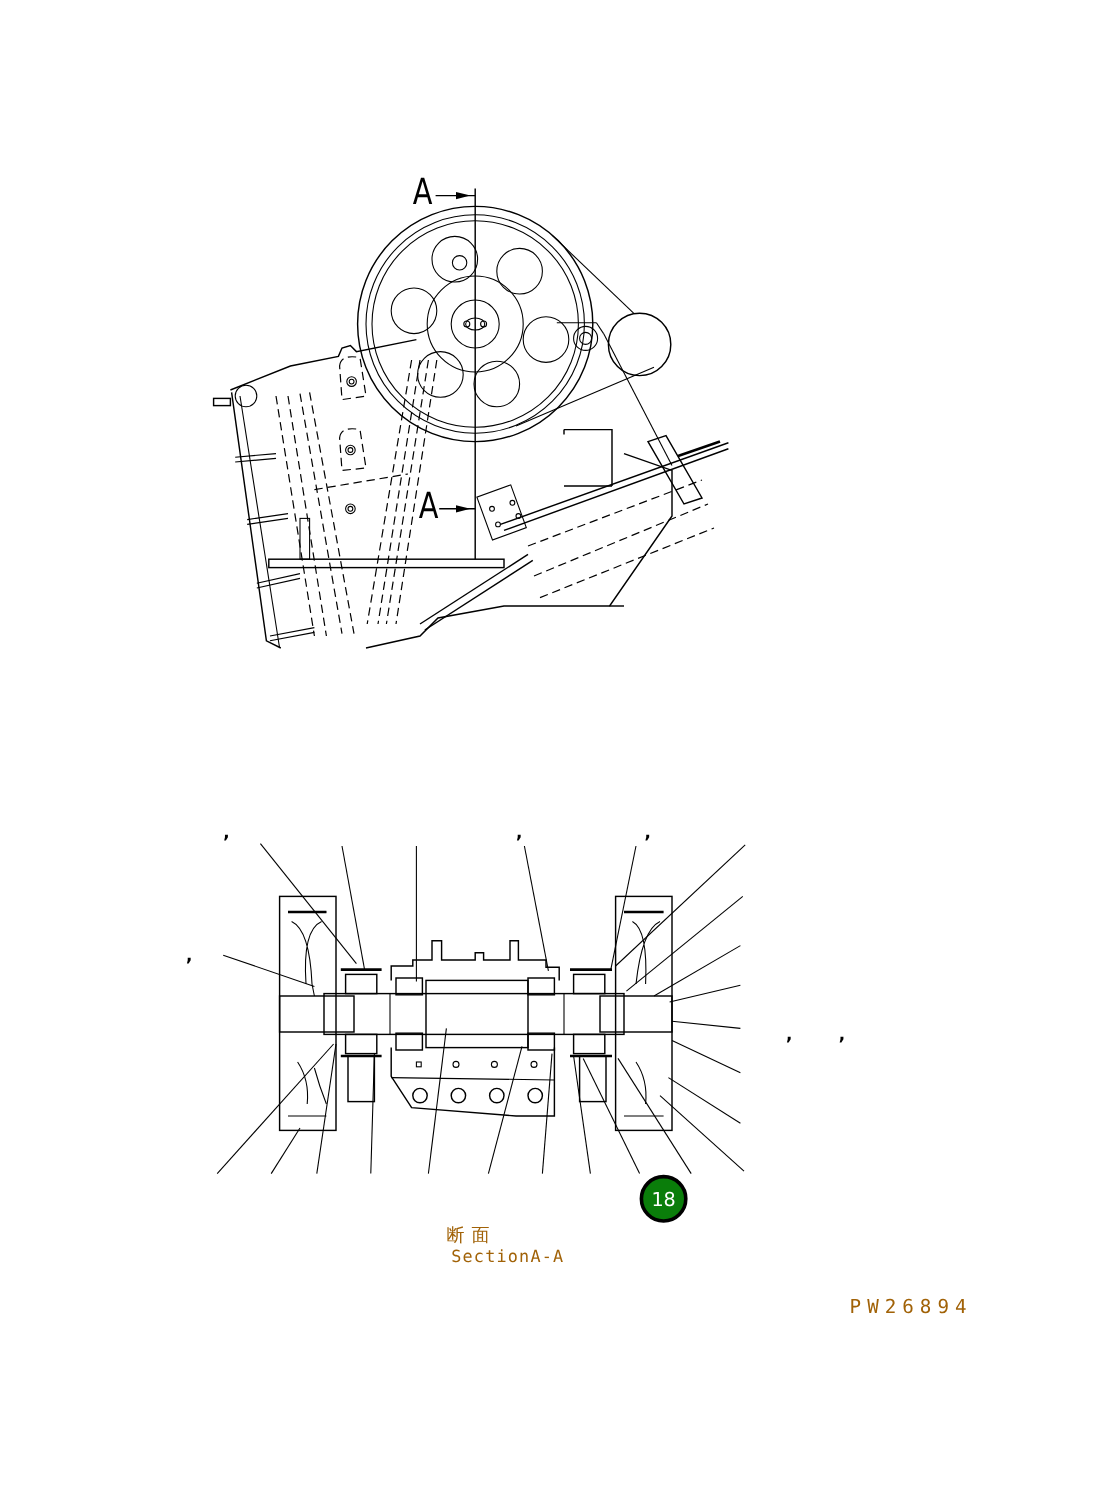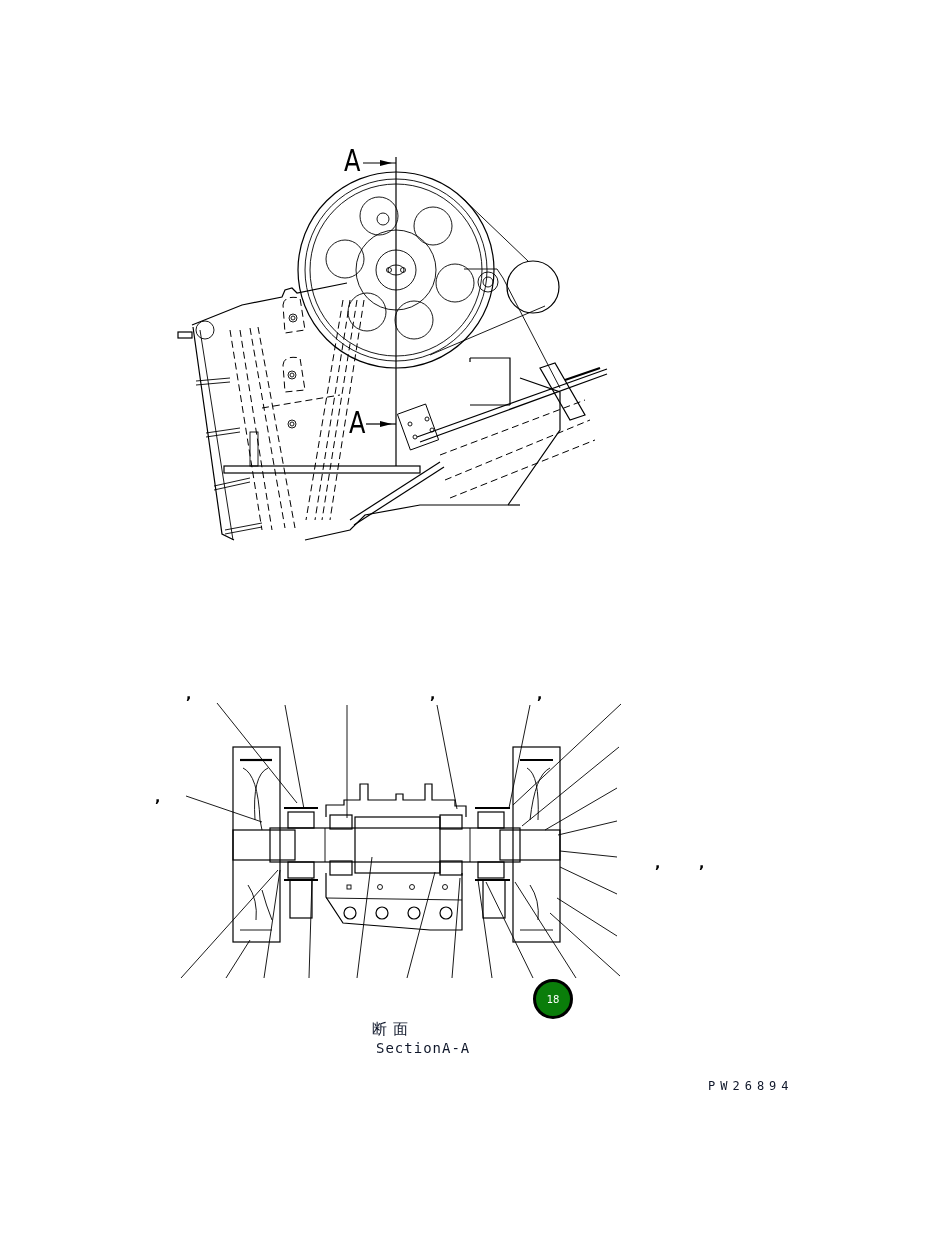--- a/index.html
+++ b/index.html
@@ -4,28 +4,28 @@
 <style>
   html, body { margin: 0; padding: 0; background: #ffffff; }
   body { width: 927px; height: 1239px; position: relative; overflow: hidden; font-family: "DejaVu Sans Mono", monospace; }
   #canvas { position: absolute; left: 0; top: 0; width: 927px; height: 1239px; }
   svg { position: absolute; left: 0; top: 0; }
   .ln { stroke: #000; stroke-width: 1.2; fill: none; }
   .thin { stroke: #000; stroke-width: 0.9; fill: none; }
   .dash { stroke: #000; stroke-width: 1; fill: none; stroke-dasharray: 7 4; }
   .thick { stroke: #000; stroke-width: 2.2; fill: none; }
   .fillk { fill: #000; stroke: none; }
-  .label { position: absolute; color: #0f172a; white-space: pre; }
+  .label { position: absolute; color: #a16207; white-space: pre; }
   .section-jp { left: 372px; top: 1020px; font-size: 15px; letter-spacing: 6px; font-family: "DejaVu Sans", sans-serif; }
   .section-en { left: 348px; top: 1040px; font-size: 14px; letter-spacing: 1px; margin-left: 28px; }
-  .drawing-no { left: 708px; top: 1079px; font-size: 12px; letter-spacing: 5px; }
+  .drawing-no { left: 708px; top: 1079px; font-size: 16px; letter-spacing: 5px; }
   .comma { position: absolute; font-size: 14px; font-weight: bold; font-family: "DejaVu Sans", sans-serif; }
   .badge {
     position: absolute; left: 533px; top: 979px; width: 34px; height: 34px; border-radius: 50%;
-    background: #0a7d0a; border: 3px solid #000; color: #fff; font-size: 10px;
+    background: #0a7d0a; border: 3px solid #000; color: #fff; font-size: 16px;
     display: flex; align-items: center; justify-content: center; font-family: "DejaVu Sans", sans-serif; cursor: pointer;
   }
   .sect-letter { position: absolute; font-size: 30px; font-family: "DejaVu Sans", sans-serif; font-weight: normal; transform: scaleX(0.8); }
 </style>
 </head>
 <body>
 
 <div id="canvas">
 
   <svg width="927" height="1239">

